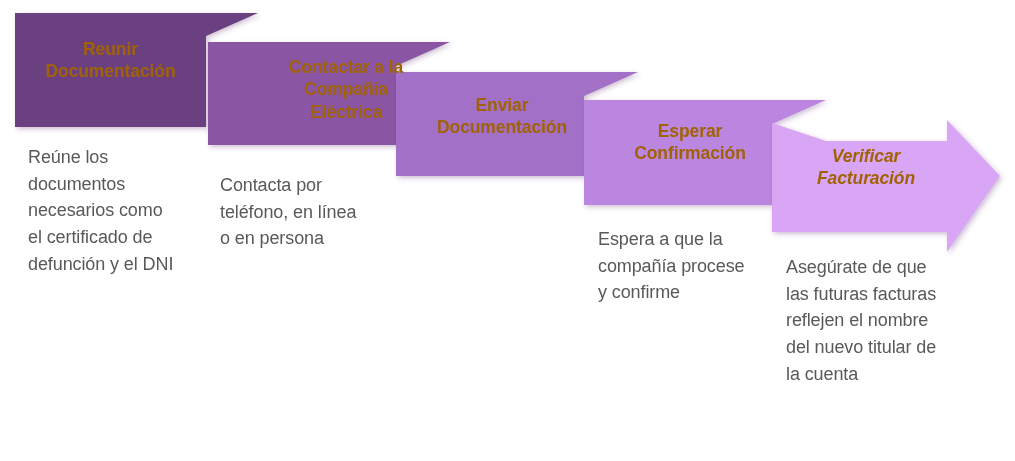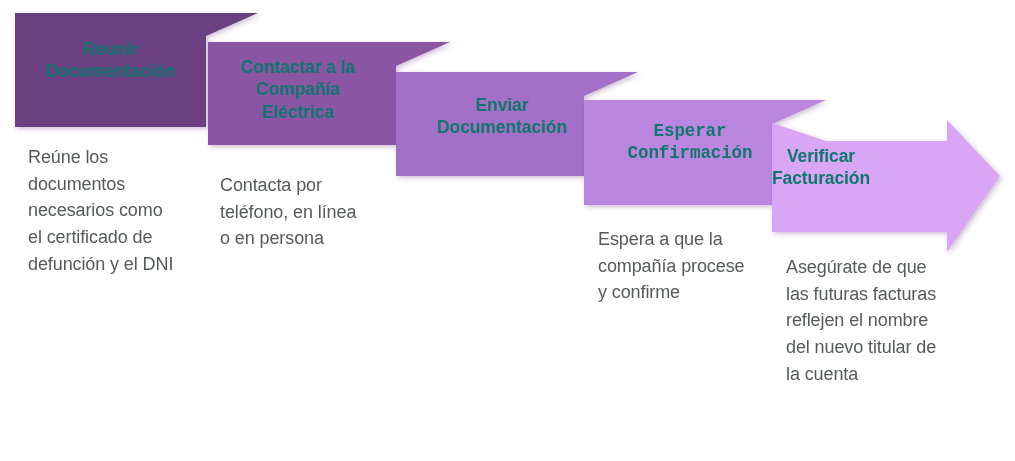--- a/index.html
+++ b/index.html
@@ -23,21 +23,21 @@
     height: 461px;
   }
   .shape-layer {
     position: absolute;
     left: 0; top: 0;
     width: 1015px;
     height: 461px;
   }
   .step-title {
     position: absolute;
-    color: #0f766e;
+    color: #a16207;
     font-weight: bold;
     font-size: 17.5px;
     line-height: 1.28;
     text-align: center;
     white-space: pre-line;
     letter-spacing: -0.1px;
     pointer-events: none;
   }
   .step-desc {
     position: absolute;
@@ -68,31 +68,31 @@
     <path filter="url(#blockShadow)" d="M 396,72 L 396,176 L 584,176 L 584,96 L 638,72 Z" fill="#A370C8"></path>
 
     <path filter="url(#blockShadow)" d="M 584,100 L 584,205 L 772,205 L 772,124 L 826,100 Z" fill="#BB86DF"></path>
 
     <path filter="url(#blockShadow)" d="M 772,123 L 772,232 L 947,232 L 947,252 L 1000,176 L 947,120 L 947,141 L 826,141 Z" fill="#D9A6F5"></path>
   </svg>
 
   <div class="step-title" style="left:15px; top:38px; width:191px;">Reunir
 Documentación</div>
 
-  <div class="step-title" style="left:208px; top:56px; width:180px;">Contactar a la
+  <div class="step-title" style="left:208px; top:56px; width:180px;padding-left:48px;">Contactar a la
 Compañía
 Eléctrica</div>
 
   <div class="step-title" style="left:396px; top:94px; width:212px;">Enviar
 Documentación</div>
 
-  <div class="step-title" style="left:584px; top:120px; width:212px;font-family:Liberation Mono, monospace;">Esperar
+  <div class="step-title" style="left:584px; top:120px; width:212px;">Esperar
 Confirmación</div>
 
-  <div class="step-title" style="left:741px; top:145px; width:160px;">Verificar
+  <div class="step-title" style="left:786px; top:145px; width:160px;font-style:italic;">Verificar
 Facturación</div>
 
   <div class="step-desc" style="left:220px; top:172px; width:144px;">Contacta por teléfono, en línea o en persona</div>
 
   <div class="step-desc" style="left:28px; top:144px; width:150px;">Reúne los documentos necesarios como el certificado de defunción y el DNI</div>
 
 
   <div class="step-desc" style="left:786px; top:254px; width:162px;">Asegúrate de que las futuras facturas reflejen el nombre del nuevo titular de la cuenta</div>
 
   <div class="step-desc" style="left:598px; top:226px; width:155px;">Espera a que la compañía procese y confirme</div>

